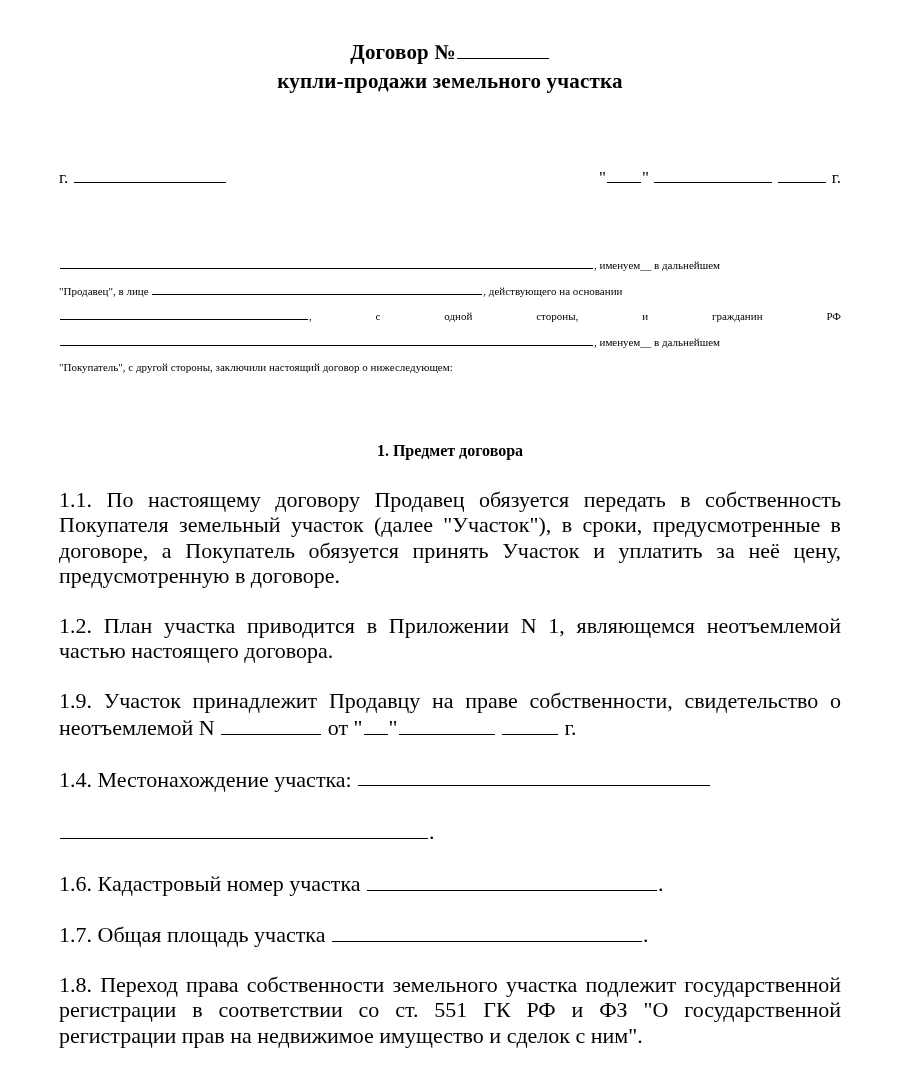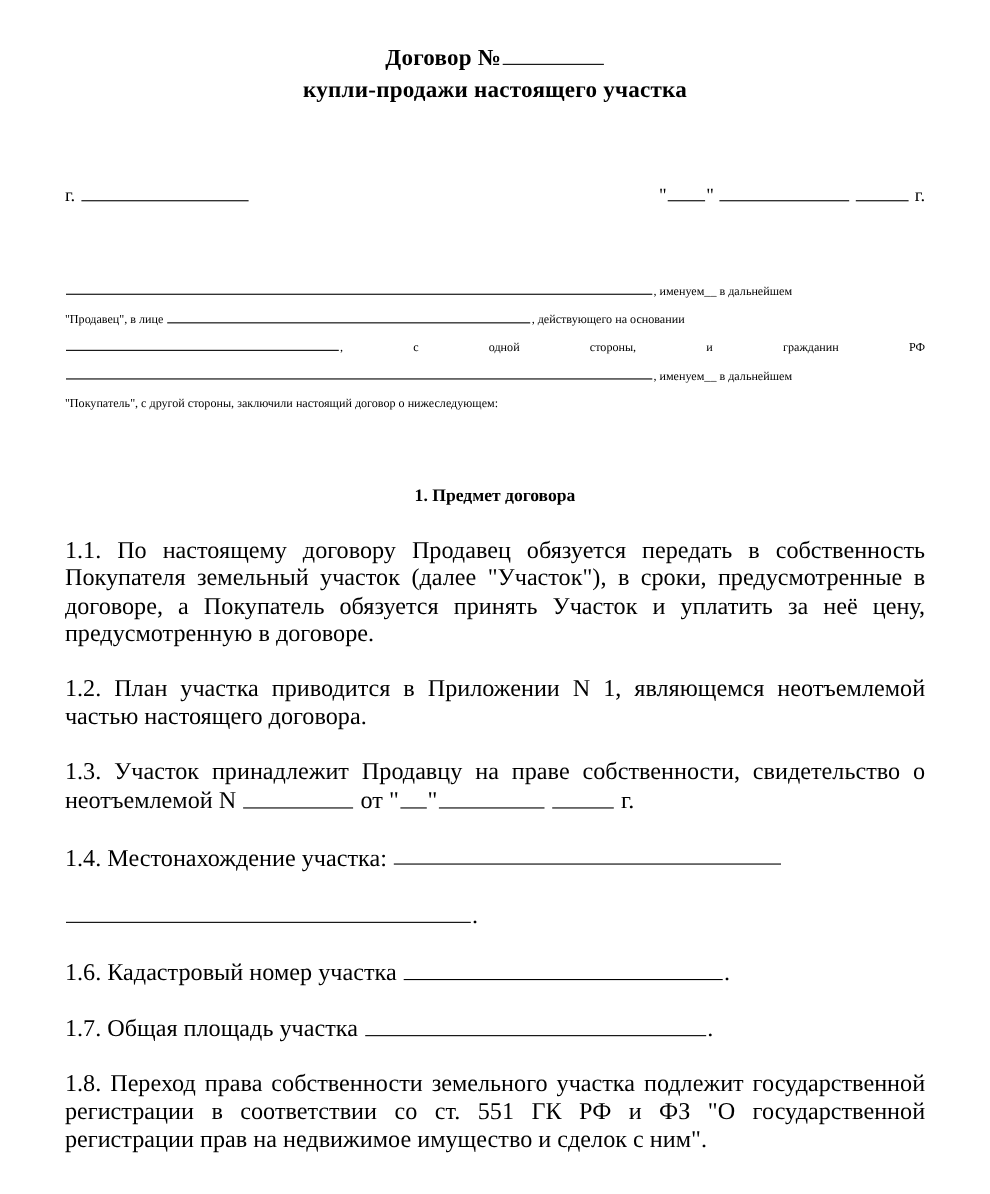--- a/index.html
+++ b/index.html
@@ -107,21 +107,21 @@
 
   .spacer-line { height: 25.5px; }
 </style>
 </head>
 <body>
 
 <div class="page">
 
   <div class="doc-title">
     <span class="t-line"><span>Договор №</span><span class="blank w-title"></span></span>
-    <span class="t-line">купли-продажи настоящего участка</span>
+    <span class="t-line">купли-продажи земельного участка</span>
   </div>
 
   <div class="header-row">
     <span class="header-left"><span>г.</span> <span class="blank w-city"></span></span>
     <span class="header-right"><span>"</span><span class="blank w-day"></span><span>"</span> <span class="blank w-month"></span> <span class="blank w-year"></span> <span>г.</span></span>
   </div>
 
   <div class="parties">
     <p><span class="blank w-party"></span><span>, именуем__ в дальнейшем</span></p>
     <p><span>"Продавец", в лице</span> <span class="blank w-repr"></span><span>, действующего на основании</span></p>
@@ -130,21 +130,21 @@
     <p>"Покупатель", с другой стороны, заключили настоящий договор о нижеследующем:</p>
   </div>
 
   <div class="section-heading">1. Предмет договора</div>
 
   <div class="clause">1.1. По настоящему договору Продавец обязуется передать в собственность Покупателя земельный участок (далее "Участок"), в сроки, предусмотренные в договоре, а Покупатель обязуется принять Участок и уплатить за неё цену, предусмотренную в договоре.</div>
 
   <div class="clause">1.2. План участка приводится в Приложении N 1, являющемся неотъемлемой частью настоящего договора.</div>
 
   <div class="clause">
-    <p class="just-line">1.3. Участок принадлежит Продавцу на праве собственности, свидетельство о</p>
+    <p class="just-line">1.9. Участок принадлежит Продавцу на праве собственности, свидетельство о</p>
     <p><span>неотъемлемой N</span> <span class="blank w-cert-n"></span> <span>от</span> <span>"</span><span class="blank w-cert-dd"></span><span>"</span><span class="blank w-cert-mm"></span> <span class="blank w-cert-yy"></span> <span>г.</span></p>
   </div>
 
   <div class="clause">
     <p><span>1.4. Местонахождение участка:</span> <span class="blank w-loc1"></span></p>
     <div class="spacer-line"></div>
     <p><span class="blank w-loc2"></span><span>.</span></p>
   </div>
 
 

